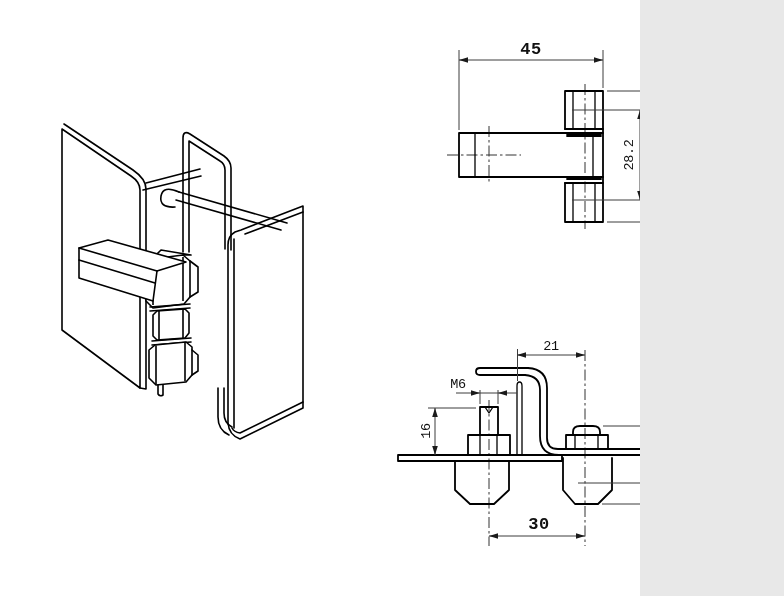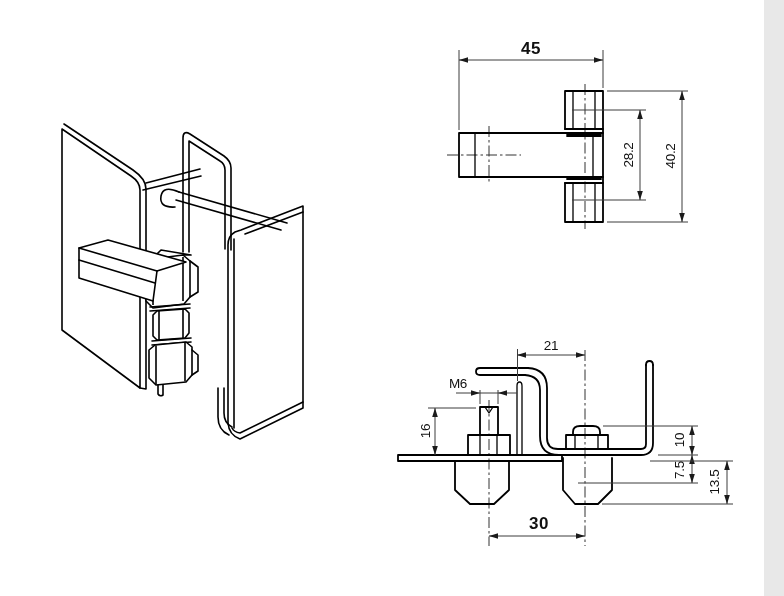--- a/index.html
+++ b/index.html
@@ -1,18 +1,18 @@
 <!DOCTYPE html>
 <html><head>
 <meta charset="utf-8">
 <style>
   html,body{margin:0;padding:0;background:#e8e8e8;}
   .sheet{
-    position:relative;width:764px;height:596px;background:#ffffff;
-    font-family:Liberation Sans, sans-serif;overflow:hidden;
+    position:relative;width:640px;height:596px;background:#ffffff;
+    font-family:Liberation Mono, monospace;overflow:hidden;
   }
   svg text{fill:#111;}
   .dimtxt{font-size:13.5px;letter-spacing:-0.3px;}
   .dimtxt-bold{font-size:17px;font-weight:bold;letter-spacing:0.5px;}
   .part{stroke:#000;stroke-width:1.8;fill:none;stroke-linecap:round;stroke-linejoin:round;}
   .part-thin{stroke:#000;stroke-width:1.3;fill:none;stroke-linecap:round;stroke-linejoin:round;}
   .iso{stroke:#000;stroke-width:1.6;fill:none;stroke-linecap:round;stroke-linejoin:round;}
   .iso-fill{stroke:#000;stroke-width:1.6;fill:#fff;stroke-linejoin:round;}
   .dim{stroke:#3d3d3d;stroke-width:1;fill:none;}
   .arrow{fill:#1a1a1a;stroke:none;}

